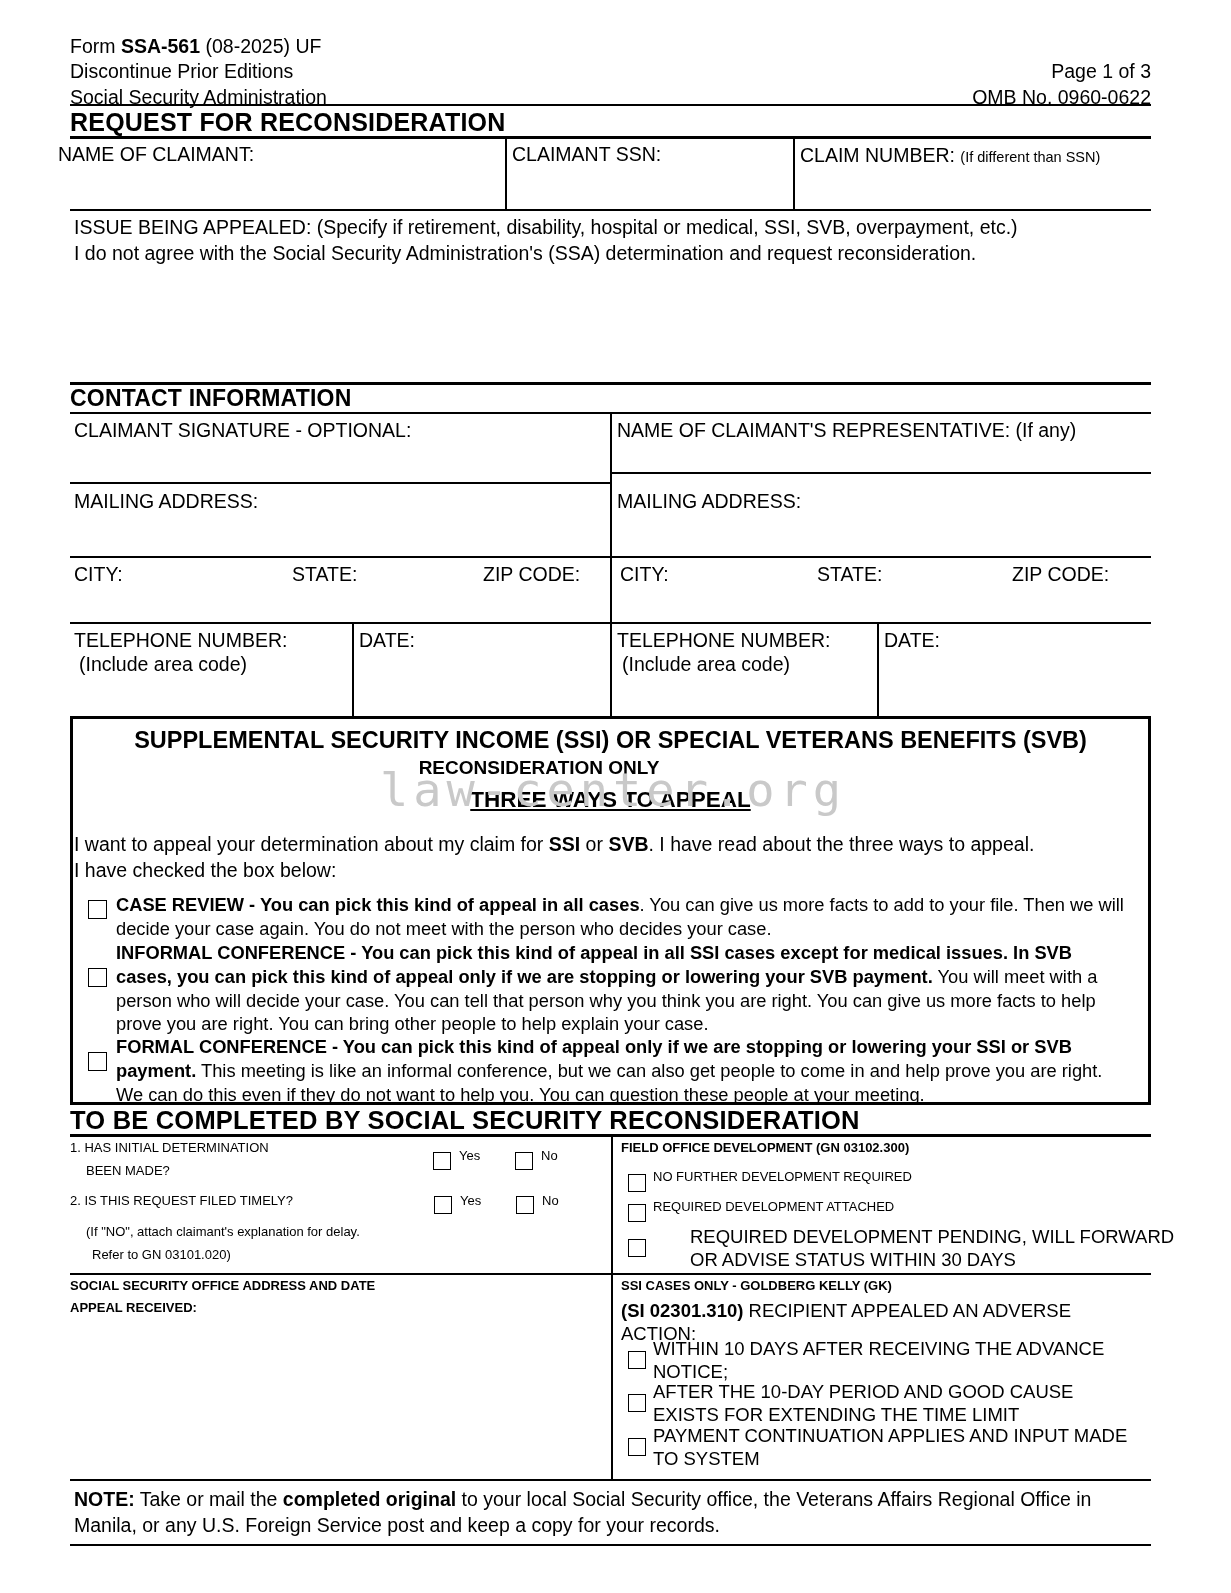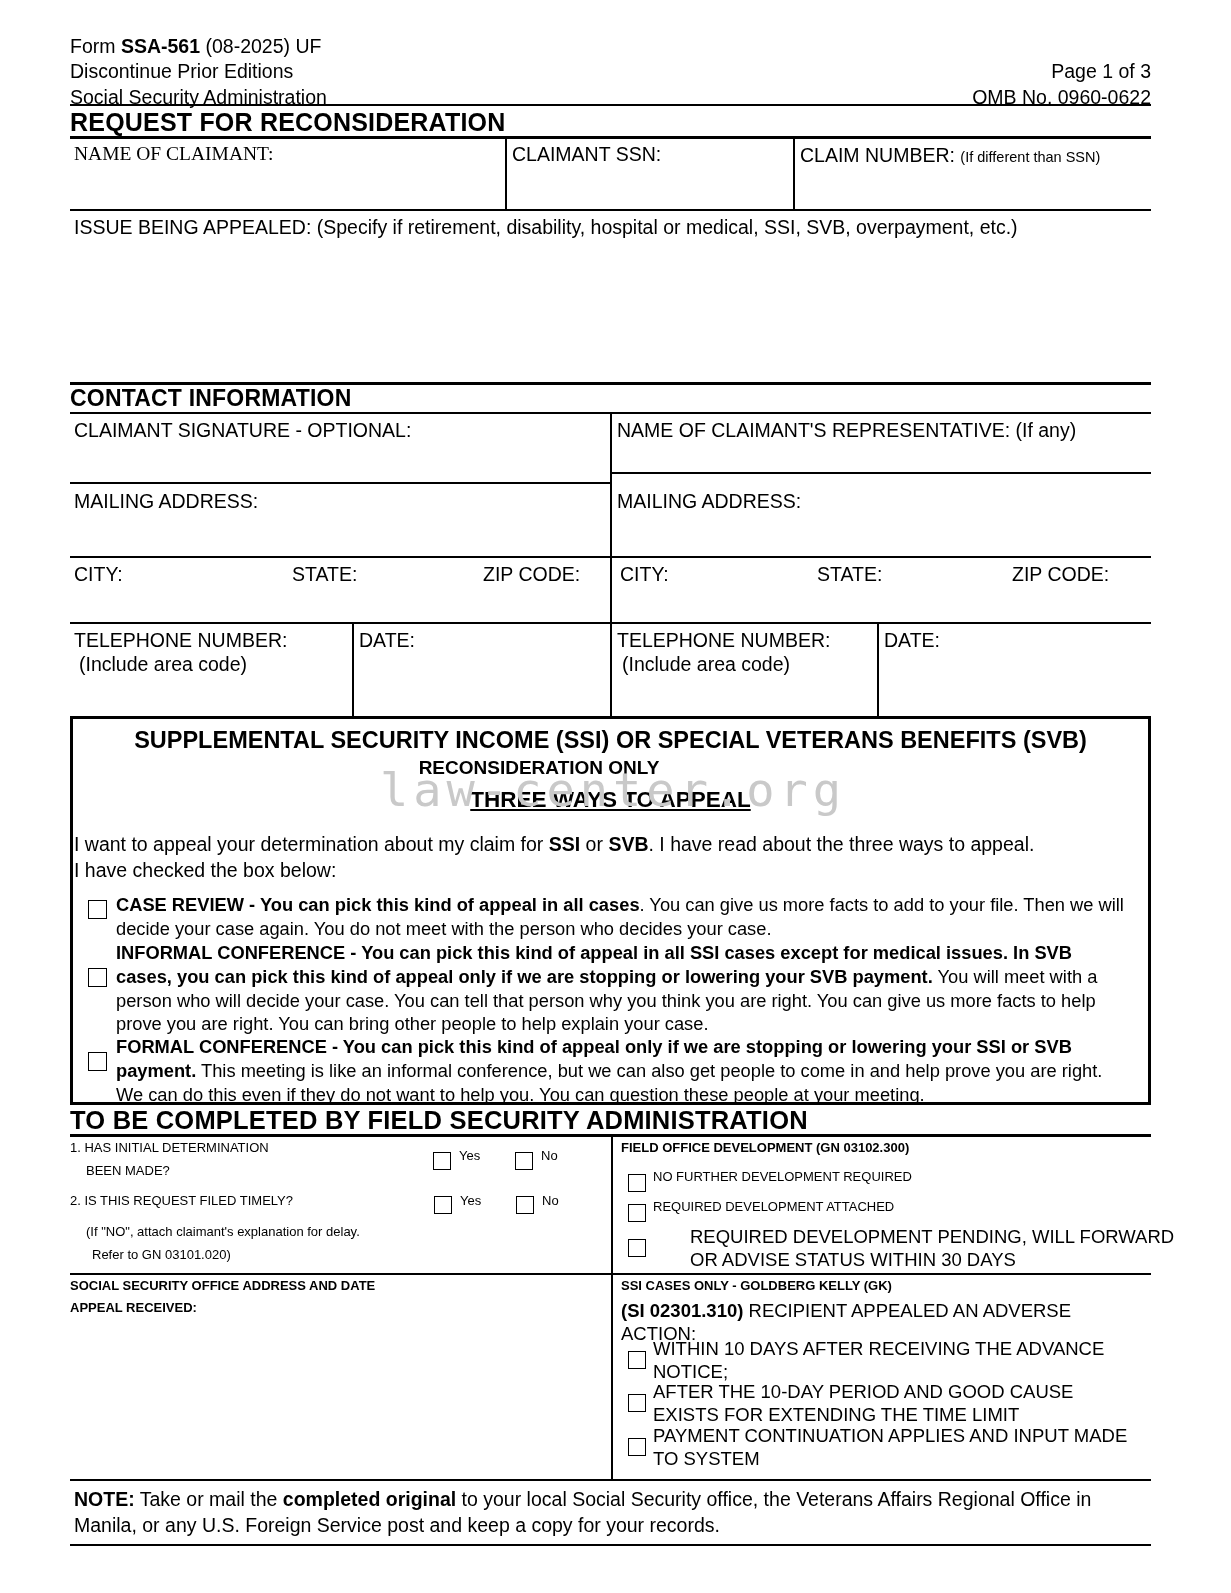--- a/index.html
+++ b/index.html
@@ -160,29 +160,30 @@
       <span class="hdr-line">Page 1 of 3</span>
       <span class="hdr-line">OMB No. 0960-0622</span>
     </div>
   </div>
 
   <div class="rule-thin" style="left:70px; top:104px; width:1081px;"></div>
 
   <div class="banner" style="top:108px; font-size:25px;">REQUEST FOR RECONSIDERATION</div>
   <div class="rule-thick" style="left:70px; top:136px; width:1081px;"></div>
 
-  <div class="cell-label" style="left:74px; top:142px;font-family:Liberation Serif, serif;">NAME OF CLAIMANT:</div>
+  <div class="cell-label" style="left:58px; top:142px;">NAME OF CLAIMANT:</div>
   <div class="cell-label" style="left:512px; top:142px;">CLAIMANT SSN:</div>
   <div class="cell-label" style="left:800px; top:143px;"><span>CLAIM NUMBER:</span> <span class="small">(If different than SSN)</span></div>
 
   <div class="vrule" style="left:505px; top:139px; height:70px;"></div>
   <div class="vrule" style="left:793px; top:139px; height:70px;"></div>
   <div class="rule-thin" style="left:70px; top:209px; width:1081px;"></div>
 
   <div class="para" style="left:74px; top:214px; width:1075px;">ISSUE BEING APPEALED: (Specify if retirement, disability, hospital or medical, SSI, SVB, overpayment, etc.)</div>
+  <div class="para" style="left:74px; top:240px; width:1075px;">I do not agree with the Social Security Administration's (SSA) determination and request reconsideration.</div>
 
   <div style="position:absolute; left:74px; top:296px; width:1073px; height:84px;"></div>
 
   <div class="rule-thick" style="left:70px; top:382px; width:1081px;"></div>
 
   <div class="banner" style="top:385px; font-size:23px;">CONTACT INFORMATION</div>
   <div class="rule-thin" style="left:70px; top:412px; width:1081px;"></div>
 
   <div class="vrule" style="left:610px; top:412px; height:304px;"></div>
 
@@ -238,21 +239,21 @@
 
   <div class="chk" style="left:88px; top:900px; width:19px; height:19px;"></div>
   <div class="opt" style="left:116px; top:893px; width:1012px;"><span class="bb">CASE REVIEW</span><span class="bb"> - </span><span class="bb">You can pick this kind of appeal in all cases</span><span>. You can give us more facts to add to your file. Then we will decide your case again. You do not meet with the person who decides your case.</span></div>
 
   <div class="chk" style="left:88px; top:968px; width:19px; height:19px;"></div>
   <div class="opt" style="left:116px; top:941px; width:1012px;"><span class="bb">INFORMAL CONFERENCE</span><span class="bb"> - </span><span class="bb">You can pick this kind of appeal in all SSI cases except for medical issues. In SVB cases, you can pick this kind of appeal only if we are stopping or lowering your SVB payment.</span><span> You will meet with a person who will decide your case. You can tell that person why you think you are right. You can give us more facts to help prove you are right. You can bring other people to help explain your case.</span></div>
 
   <div class="chk" style="left:88px; top:1052px; width:19px; height:19px;"></div>
   <div class="opt" style="left:116px; top:1035px; width:1012px;"><span class="bb">FORMAL CONFERENCE</span><span class="bb"> - </span><span class="bb">You can pick this kind of appeal only if we are stopping or lowering your SSI or SVB payment.</span><span> This meeting is like an informal conference, but we can also get people to come in and help prove you are right. We can do this even if they do not want to help you. You can question these people at your meeting.</span></div>
 
-  <div class="banner" style="top:1106px; font-size:25.5px;">TO BE COMPLETED BY FIELD SECURITY ADMINISTRATION</div>
+  <div class="banner" style="top:1106px; font-size:25.5px;">TO BE COMPLETED BY SOCIAL SECURITY RECONSIDERATION</div>
   <div class="rule-thick" style="left:70px; top:1134px; width:1081px;"></div>
 
   <div class="vrule" style="left:611px; top:1134px; height:345px;"></div>
 
   <div class="sm-label" style="left:70px; top:1140px;">1. HAS INITIAL DETERMINATION</div>
   <div class="sm-label" style="left:86px; top:1163px;">BEEN MADE?</div>
   <div class="chk" style="left:433px; top:1152px; width:18px; height:18px;"></div>
   <div class="sm-label" style="left:459px; top:1148px;">Yes</div>
   <div class="chk" style="left:515px; top:1152px; width:18px; height:18px;"></div>
   <div class="sm-label" style="left:541px; top:1148px;">No</div>

